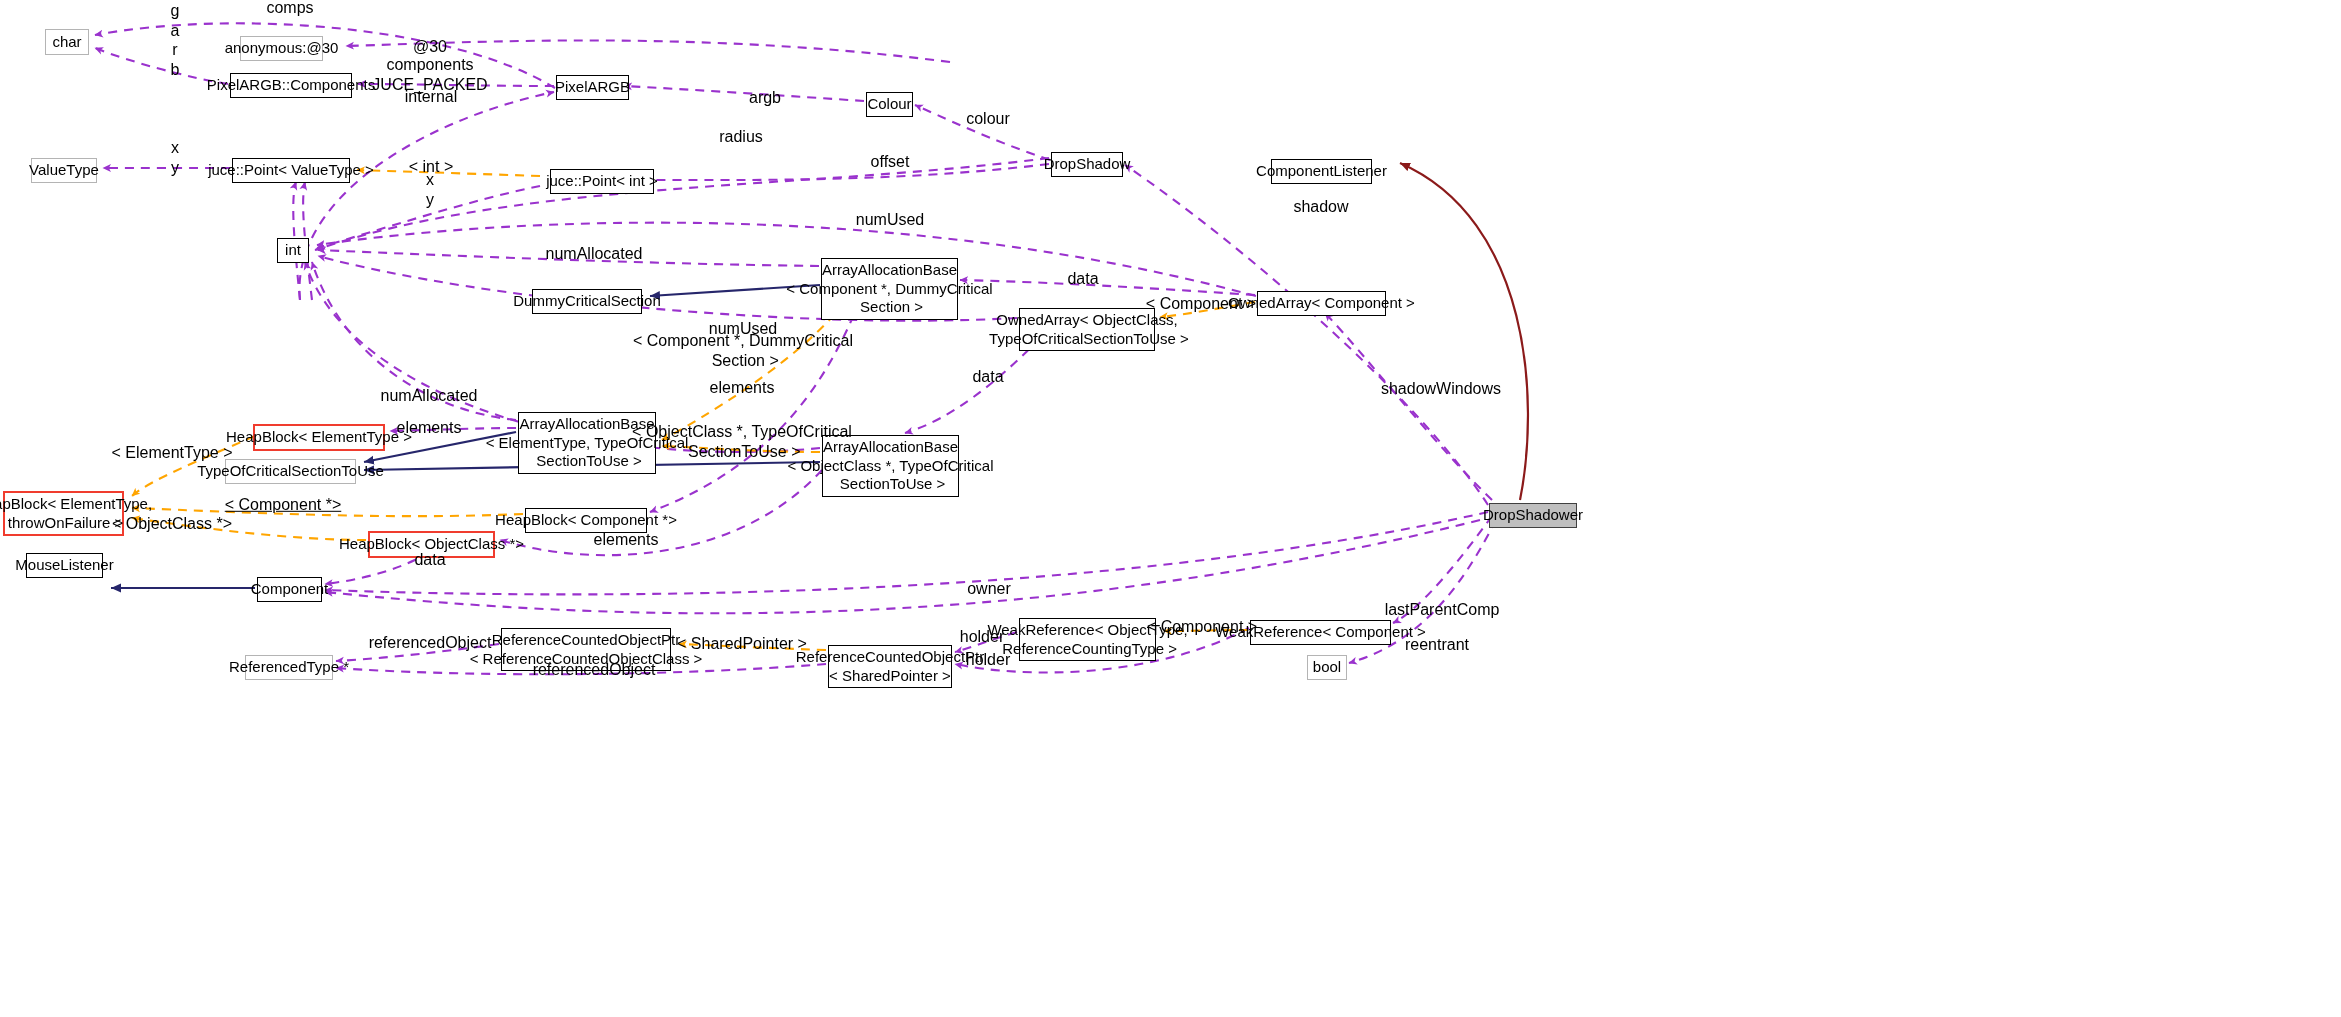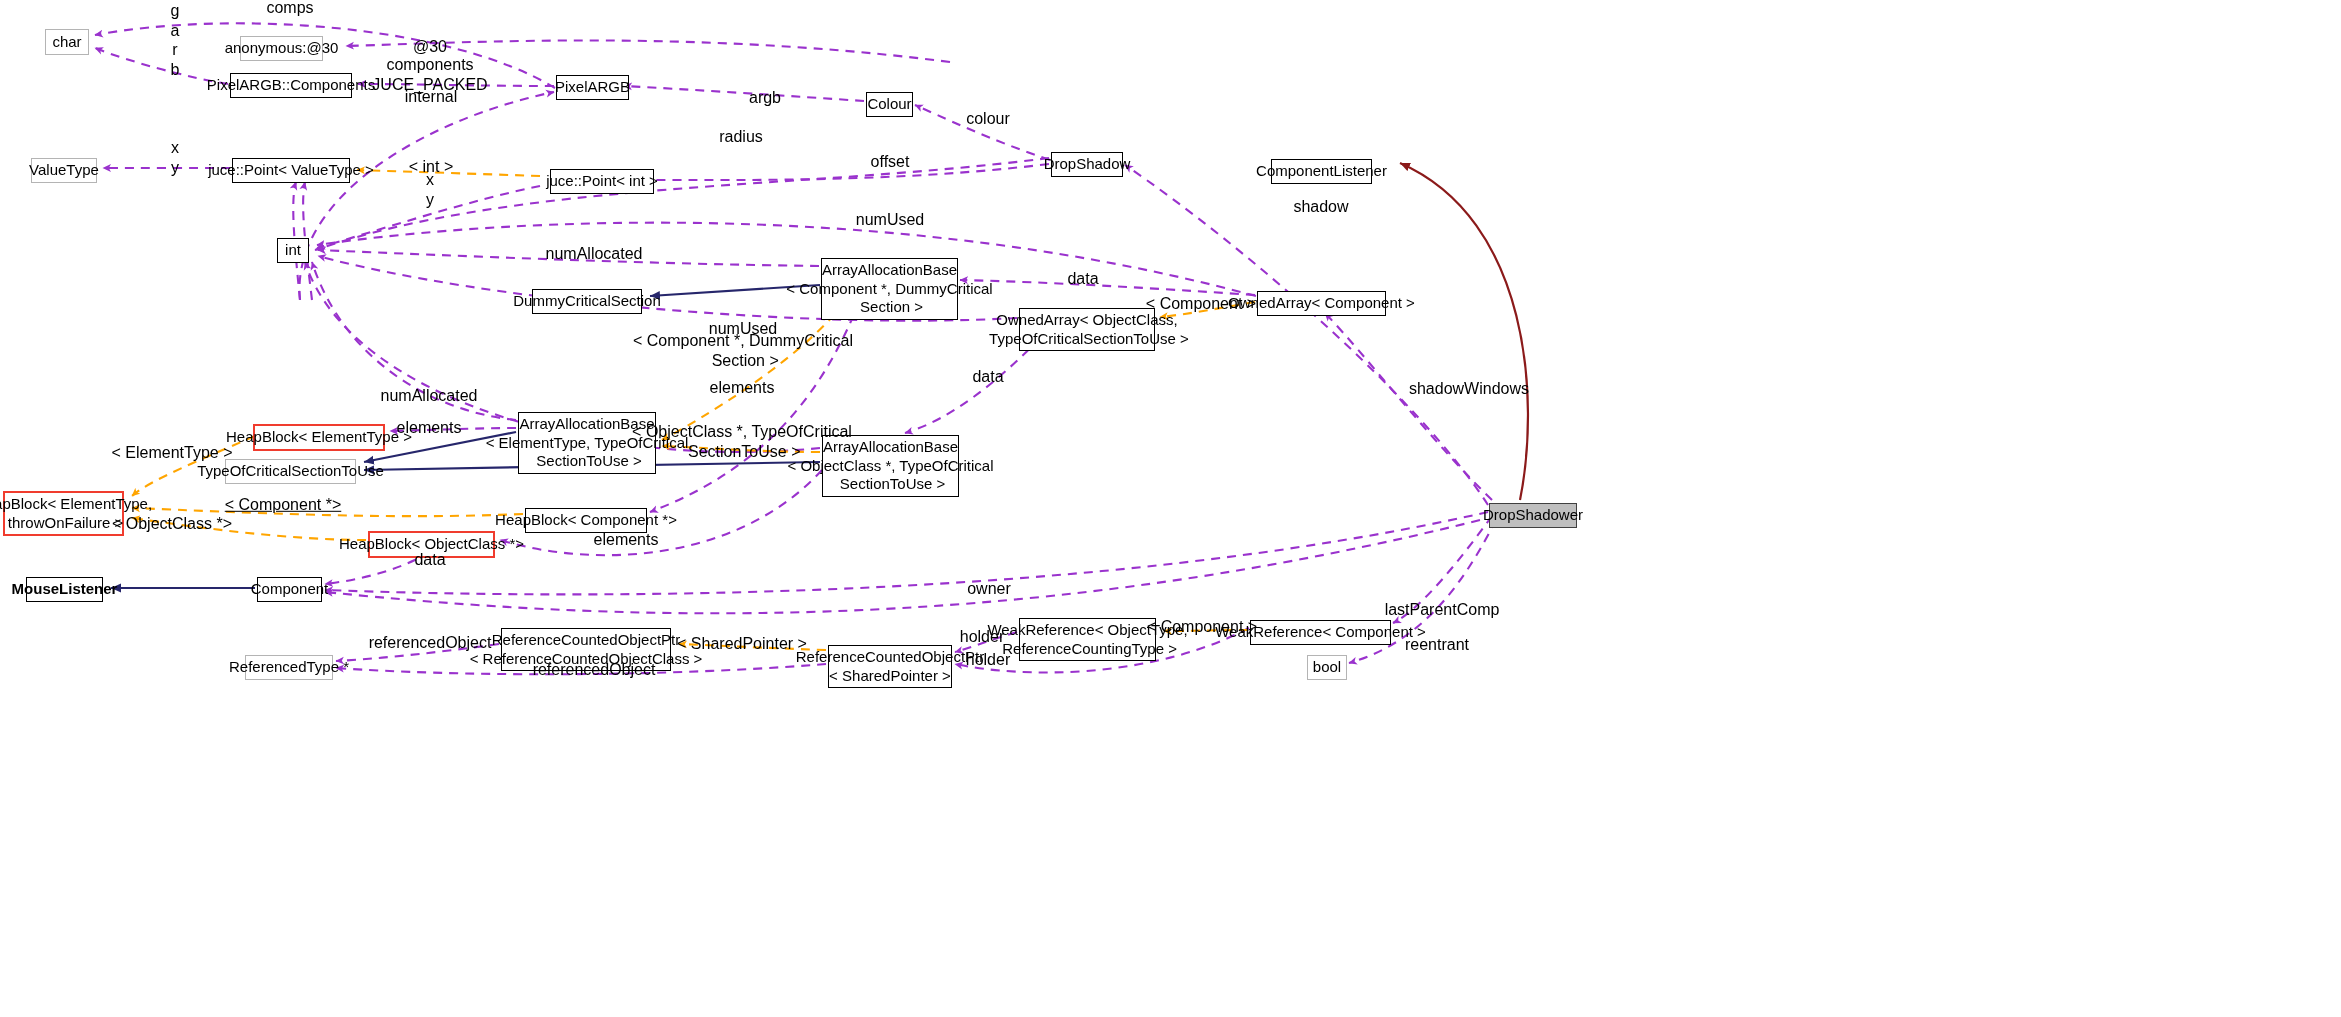--- a/index.html
+++ b/index.html
@@ -219,21 +219,21 @@
  SectionToUse &gt;</div>
       <div class="node" style="left: 822px; top: 435px; width: 137px; min-height: 41px;">ArrayAllocationBase
 &lt; ObjectClass *, TypeOfCritical
  SectionToUse &gt;</div>
       <div class="node redborder" style="left: 253px; top: 424px; width: 132px; min-height: 22px;">HeapBlock&lt; ElementType &gt;</div>
       <div class="node greyborder" style="left: 225px; top: 459px; width: 131px; min-height: 22px;">TypeOfCriticalSectionToUse</div>
       <div class="node redborder" style="left: 3px; top: 491px; width: 121px; min-height: 33px;">HeapBlock&lt; ElementType,
  throwOnFailure &gt;</div>
       <div class="node" style="left: 525px; top: 508px; width: 122px; min-height: 21px;">HeapBlock&lt; Component *&gt;</div>
       <div class="node redborder" style="left: 368px; top: 531px; width: 127px; min-height: 21px;">HeapBlock&lt; ObjectClass *&gt;</div>
-      <div class="node" style="left: 26px; top: 577px; width: 77px; min-height: 21px; font-weight: bold;">MouseListener</div>
+      <div class="node" style="left: 26px; top: 553px; width: 77px; min-height: 21px;">MouseListener</div>
       <div class="node" style="left: 257px; top: 577px; width: 65px; min-height: 21px;">Component</div>
       <div class="node" style="left: 501px; top: 628px; width: 170px; min-height: 33px;">ReferenceCountedObjectPtr
 &lt; ReferenceCountedObjectClass &gt;</div>
       <div class="node greyborder" style="left: 245px; top: 655px; width: 88px; min-height: 22px;">ReferencedType *</div>
       <div class="node" style="left: 828px; top: 645px; width: 124px; min-height: 33px;">ReferenceCountedObjectPtr
 &lt; SharedPointer &gt;</div>
       <div class="node" style="left: 1019px; top: 618px; width: 137px; min-height: 33px;">WeakReference&lt; ObjectType,
  ReferenceCountingType &gt;</div>
       <div class="node" style="left: 1250px; top: 620px; width: 141px; min-height: 21px;">WeakReference&lt; Component &gt;</div>
       <div class="node greyborder" style="left: 1307px; top: 655px; width: 40px; min-height: 22px;">bool</div>
@@ -262,21 +262,21 @@
       <div class="edge-label" style="left: 1321px; top: 207px;">shadow</div>
       <div class="edge-label" style="left: 890px; top: 220px;">numUsed</div>
       <div class="edge-label" style="left: 594px; top: 254px;">numAllocated</div>
       <div class="edge-label" style="left: 1083px; top: 279px;">data</div>
       <div class="edge-label" style="left: 1201px; top: 304px;">&lt; Component &gt;</div>
       <div class="edge-label" style="left: 743px; top: 329px;">numUsed</div>
       <div class="edge-label multiline" style="left: 743px; top: 351px;">&lt; Component *, DummyCritical
  Section &gt;</div>
       <div class="edge-label" style="left: 988px; top: 377px;">data</div>
       <div class="edge-label" style="left: 742px; top: 388px;">elements</div>
-      <div class="edge-label" style="left: 1441px; top: 389px; margin-left: 28px;">shadowWindows</div>
+      <div class="edge-label" style="left: 1441px; top: 389px;">shadowWindows</div>
       <div class="edge-label" style="left: 429px; top: 396px;">numAllocated</div>
       <div class="edge-label" style="left: 429px; top: 428px;">elements</div>
       <div class="edge-label multiline" style="left: 742px; top: 442px;">&lt; ObjectClass *, TypeOfCritical
  SectionToUse &gt;</div>
       <div class="edge-label" style="left: 172px; top: 453px;">&lt; ElementType &gt;</div>
       <div class="edge-label" style="left: 283px; top: 505px; text-decoration: underline;">&lt; Component *&gt;</div>
       <div class="edge-label" style="left: 172px; top: 524px;">&lt; ObjectClass *&gt;</div>
       <div class="edge-label" style="left: 626px; top: 540px;">elements</div>
       <div class="edge-label" style="left: 430px; top: 560px;">data</div>
       <div class="edge-label" style="left: 989px; top: 589px;">owner</div>

